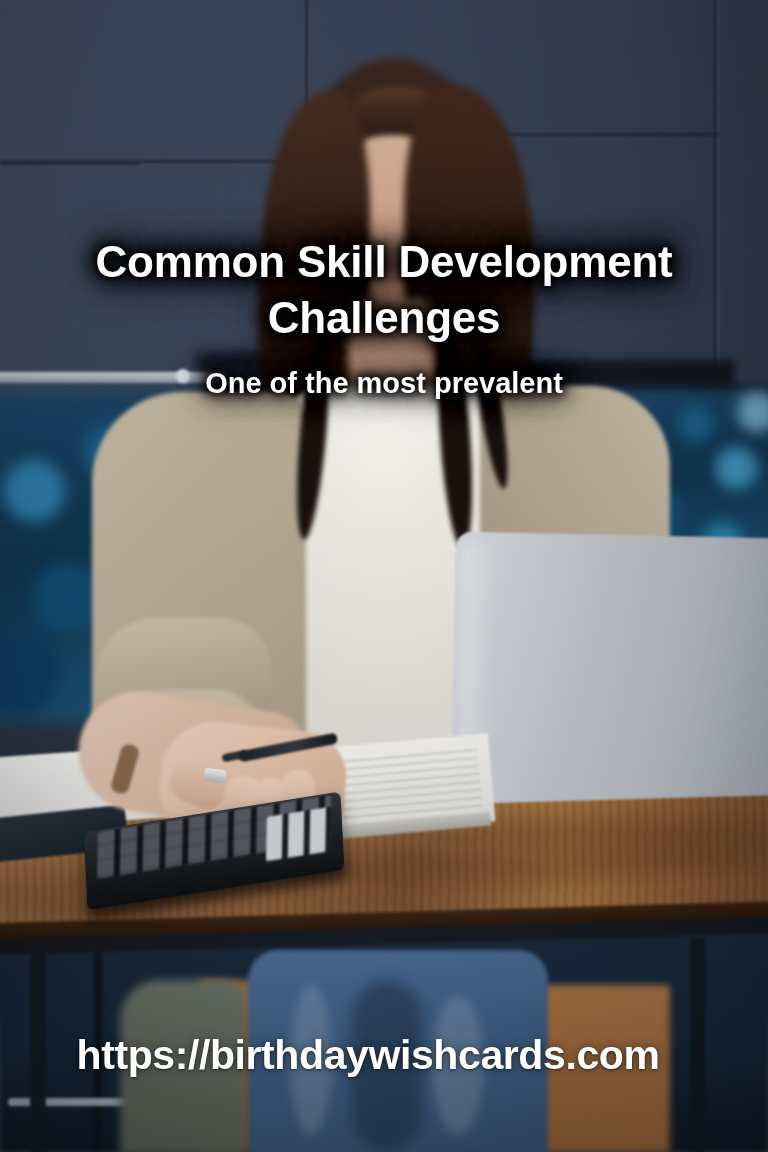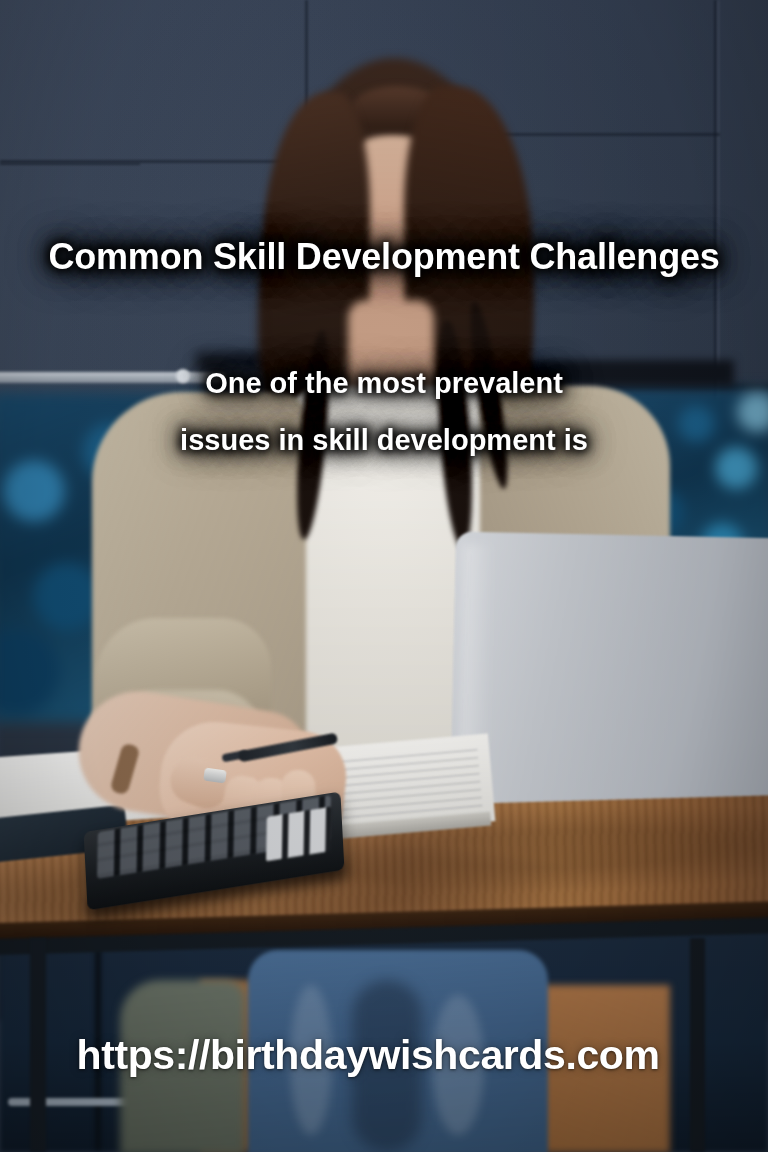--- a/index.html
+++ b/index.html
@@ -376,21 +376,21 @@
     pointer-events:none;
   }
 
   
   .overlay{ position:absolute; inset:0; }
 
   .title{
     position:absolute; left:40px; top:234px; width:688px;
     text-align:center;
     color:#ffffff;
-    font-size:36px;
+    font-size:44px;
     font-weight:bold;
     line-height:1.28;
     letter-spacing:-0.2px;
     text-shadow:
       0 0 9px rgba(0,0,0,0.98), 0 0 9px rgba(0,0,0,0.98),
       0 0 18px rgba(0,0,0,0.95), 0 0 18px rgba(0,0,0,0.95),
       0 0 30px rgba(0,0,0,0.88), 0 0 30px rgba(0,0,0,0.85),
       0 0 44px rgba(0,0,0,0.7);
   }
 
@@ -509,19 +509,18 @@
 
     <div class="photo-soft"></div>
   </div>
 
   <div class="overlay">
 
     <div class="title">Common Skill Development Challenges</div>
 
     <div class="subtitle">
       <span>One of the most prevalent</span>
-      <span>issues in skill development is</span>
     </div>
 
     <div class="site-url">https://birthdaywishcards.com</div>
   </div>
 
 </div>
 
 </body></html>

